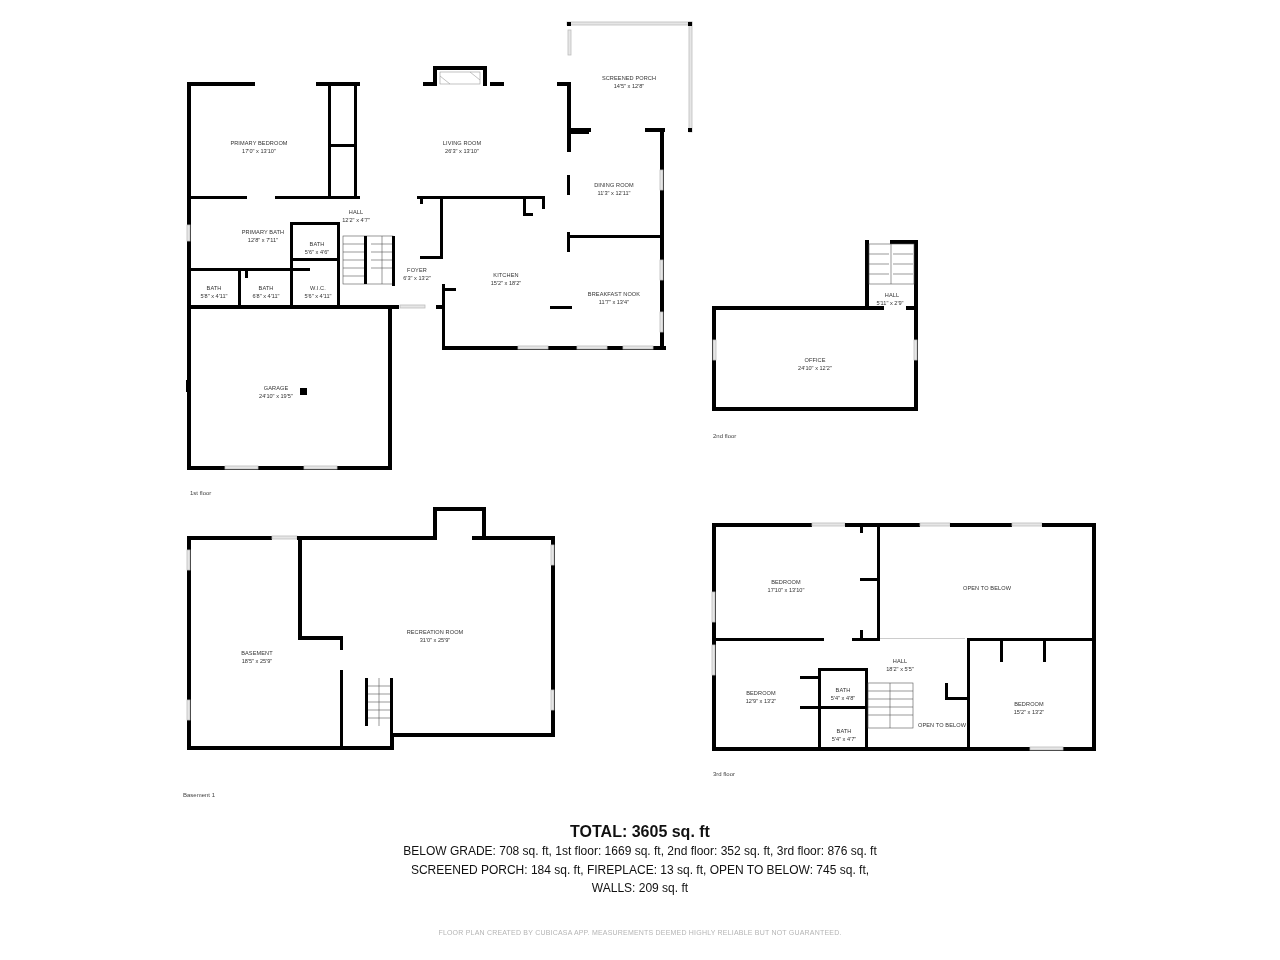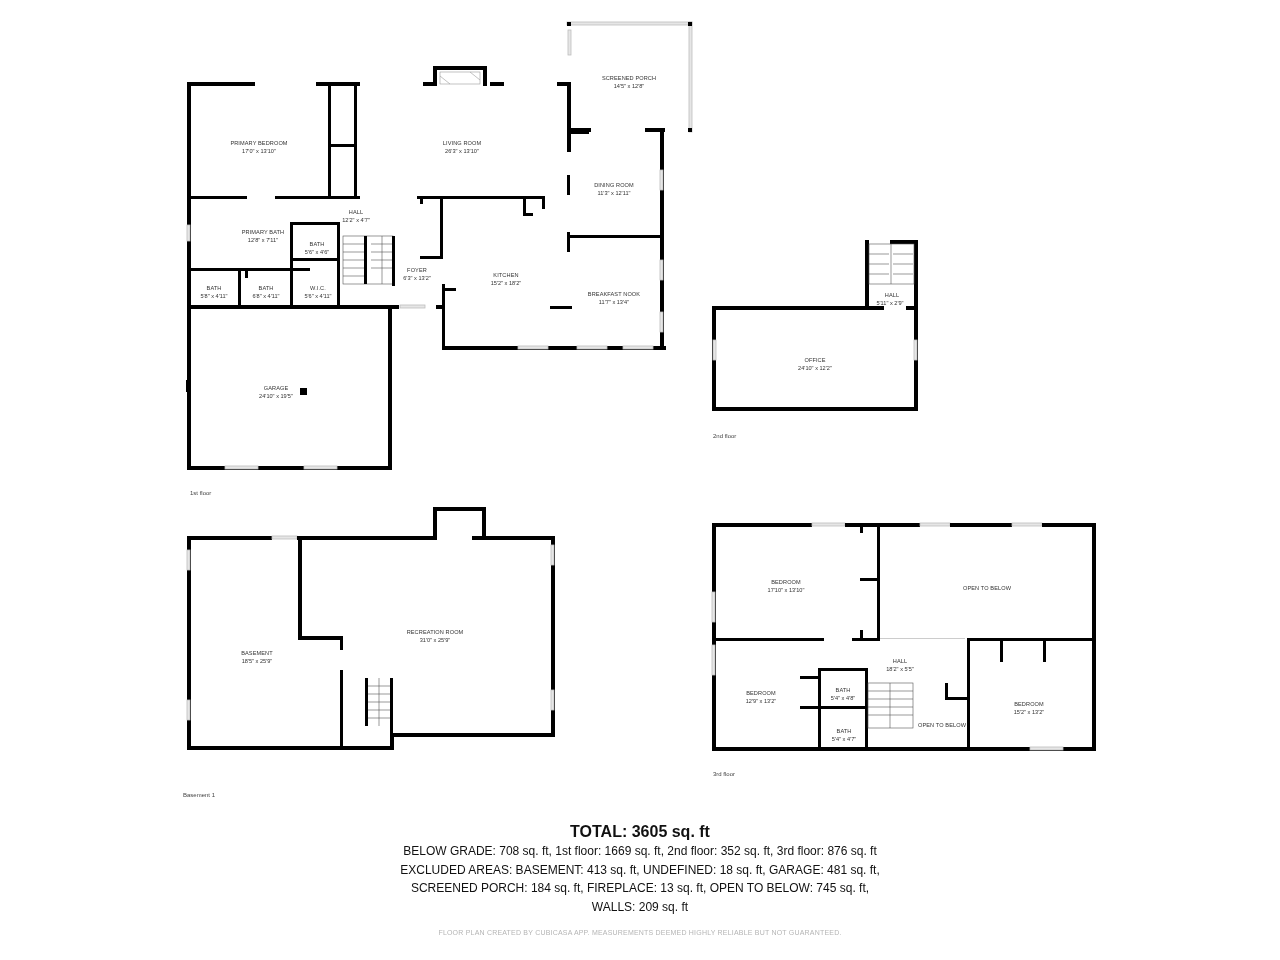--- a/index.html
+++ b/index.html
@@ -279,18 +279,17 @@
     <text class="room-dim" x="844" y="741">5'4" x 4'7"</text>
     <text class="room-name" x="942" y="727">OPEN TO BELOW</text>
     <text class="room-name" x="1029" y="706">BEDROOM</text>
     <text class="room-dim" x="1029" y="714">15'2" x 13'2"</text>
   </g>
 </svg>
 
 <div id="summary-block">
   <div id="summary-total">TOTAL: 3605 sq. ft</div>
   <div class="sum-row">BELOW GRADE: 708 sq. ft, 1st floor: 1669 sq. ft, 2nd floor: 352 sq. ft, 3rd floor: 876 sq. ft</div>
-  <div class="sum-row">EXCLUDED AREAS: BASEMENT: 413 sq. ft, UNDEFINED: 18 sq. ft, GARAGE: 481 sq. ft,</div>
   <div class="sum-row">SCREENED PORCH: 184 sq. ft, FIREPLACE: 13 sq. ft, OPEN TO BELOW: 745 sq. ft,</div>
   <div class="sum-row">WALLS: 209 sq. ft</div>
 </div>
 
 <div id="disclaimer">FLOOR PLAN CREATED BY CUBICASA APP. MEASUREMENTS DEEMED HIGHLY RELIABLE BUT NOT GUARANTEED.</div>
 
 </body></html>

